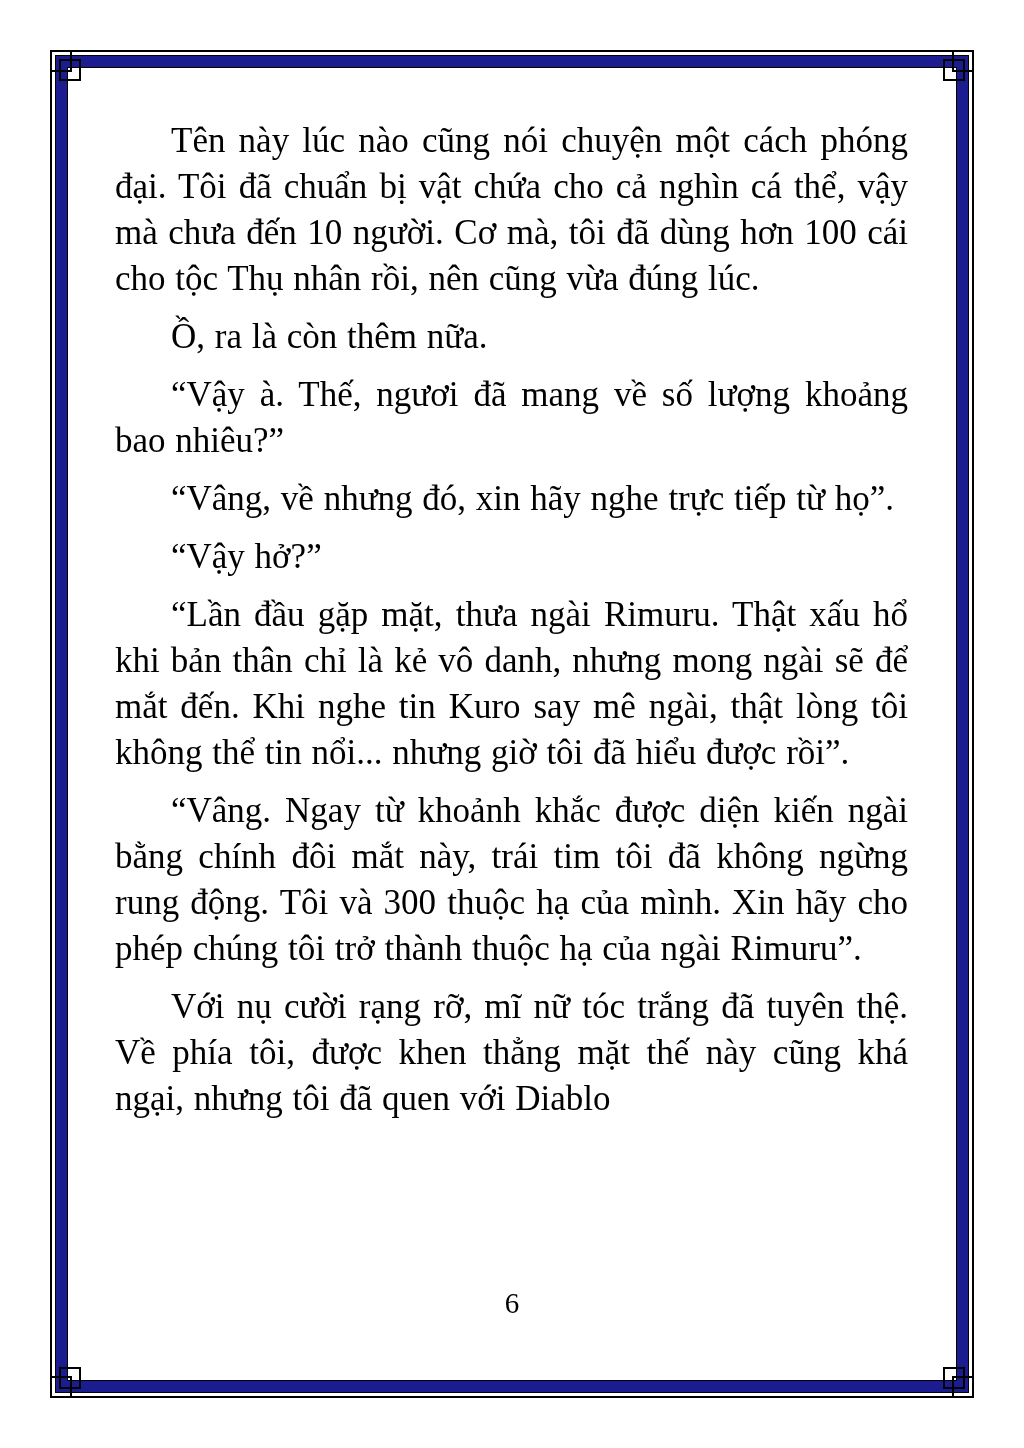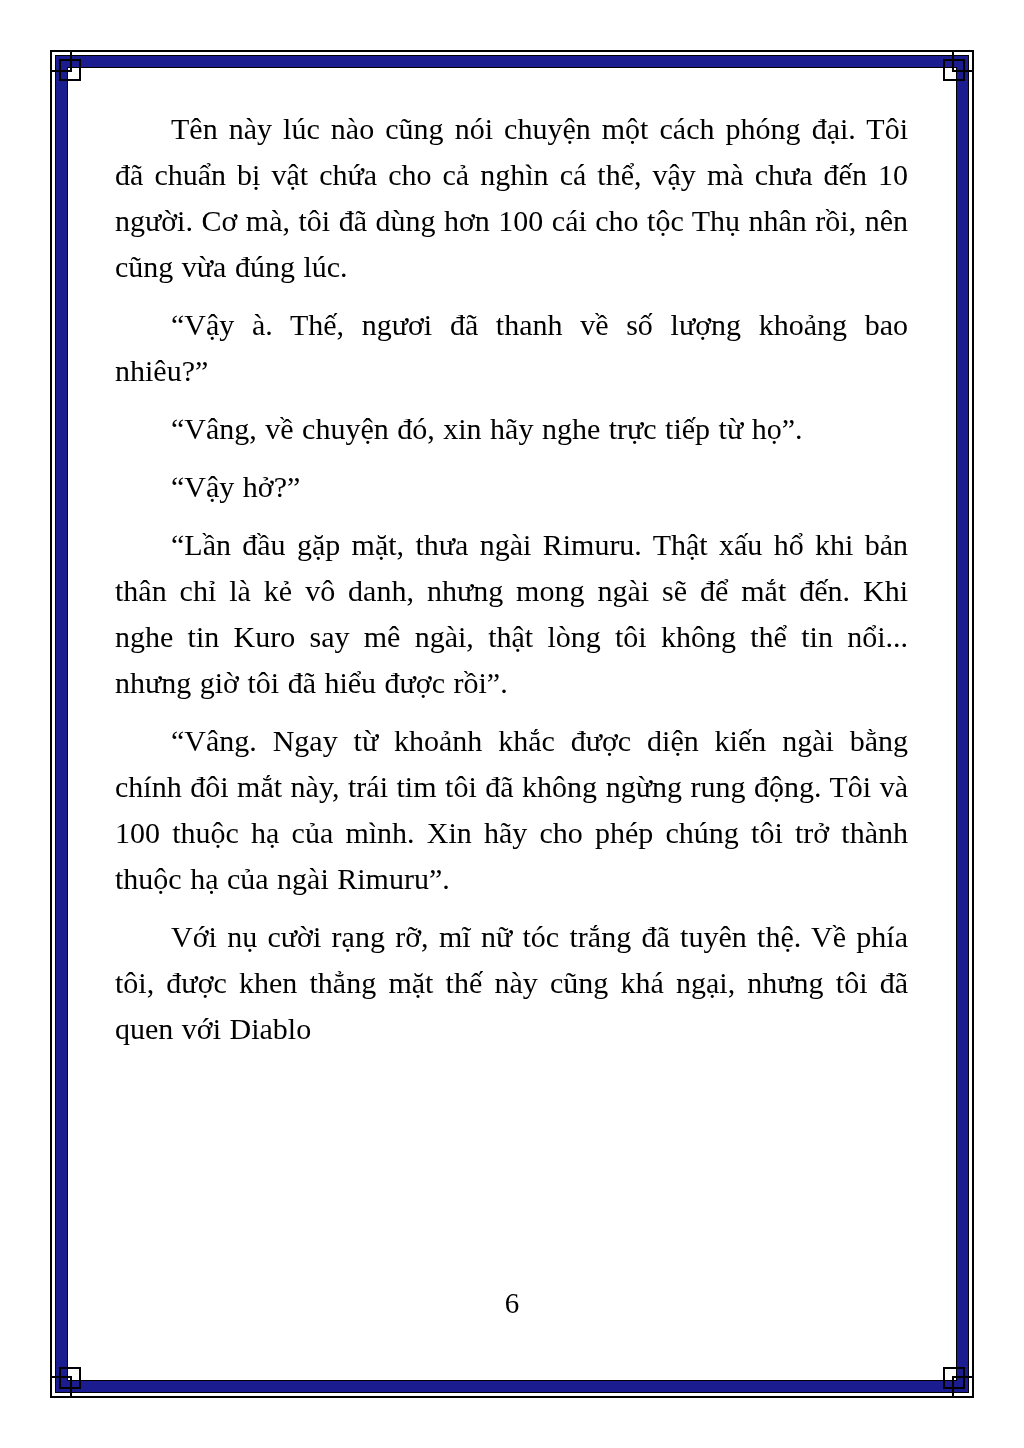--- a/index.html
+++ b/index.html
@@ -62,22 +62,22 @@
 
   
   .text-block {
     position: absolute;
     left: 115px;
     right: 116px;
     top: 106px;
     color: #000000;
   }
   .text-block p {
-    margin: 0 0 12px 0;
-    font-size: 30px;
+    margin: 12px 0 12px 0;
+    font-size: 35px;
     line-height: 46px;
     text-align: justify;
     text-indent: 56px;
     word-spacing: 1px;
   }
   .page-number {
     position: absolute;
     left: 0;
     right: 0;
     top: 1287px;
@@ -97,23 +97,24 @@
   <div class="corner-sq sq-tl-b"></div>
   <div class="corner-sq sq-tr-a"></div>
   <div class="corner-sq sq-tr-b"></div>
   <div class="corner-sq sq-bl-a"></div>
   <div class="corner-sq sq-bl-b"></div>
   <div class="corner-sq sq-br-a"></div>
   <div class="corner-sq sq-br-b"></div>
 
   <div class="text-block" id="text-block">
       <p>Tên này lúc nào cũng nói chuyện một cách phóng đại. Tôi đã chuẩn bị vật chứa cho cả nghìn cá thể, vậy mà chưa đến 10 người. Cơ mà, tôi đã dùng hơn 100 cái cho tộc Thụ nhân rồi, nên cũng vừa đúng lúc.</p>
-      <p>“Vậy à. Thế, ngươi đã thanh về số lượng khoảng bao nhiêu?”</p>
-      <p>“Vâng, về chuyện đó, xin hãy nghe trực tiếp từ họ”.</p>
+      <p>Ồ, ra là còn thêm nữa.</p>
+      <p>“Vậy à. Thế, ngươi đã mang về số lượng khoảng bao nhiêu?”</p>
+      <p>“Vâng, về nhưng đó, xin hãy nghe trực tiếp từ họ”.</p>
       <p>“Vậy hở?”</p>
       <p>“Lần đầu gặp mặt, thưa ngài Rimuru. Thật xấu hổ khi bản thân chỉ là kẻ vô danh, nhưng mong ngài sẽ để mắt đến. Khi nghe tin Kuro say mê ngài, thật lòng tôi không thể tin nổi... nhưng giờ tôi đã hiểu được rồi”.</p>
-      <p>“Vâng. Ngay từ khoảnh khắc được diện kiến ngài bằng chính đôi mắt này, trái tim tôi đã không ngừng rung động. Tôi và 100 thuộc hạ của mình. Xin hãy cho phép chúng tôi trở thành thuộc hạ của ngài Rimuru”.</p>
+      <p>“Vâng. Ngay từ khoảnh khắc được diện kiến ngài bằng chính đôi mắt này, trái tim tôi đã không ngừng rung động. Tôi và 300 thuộc hạ của mình. Xin hãy cho phép chúng tôi trở thành thuộc hạ của ngài Rimuru”.</p>
       <p>Với nụ cười rạng rỡ, mĩ nữ tóc trắng đã tuyên thệ. Về phía tôi, được khen thẳng mặt thế này cũng khá ngại, nhưng tôi đã quen với Diablo</p>
     </div>
 
   <div class="page-number">6</div>
 
 </div>
 
 </body></html>

